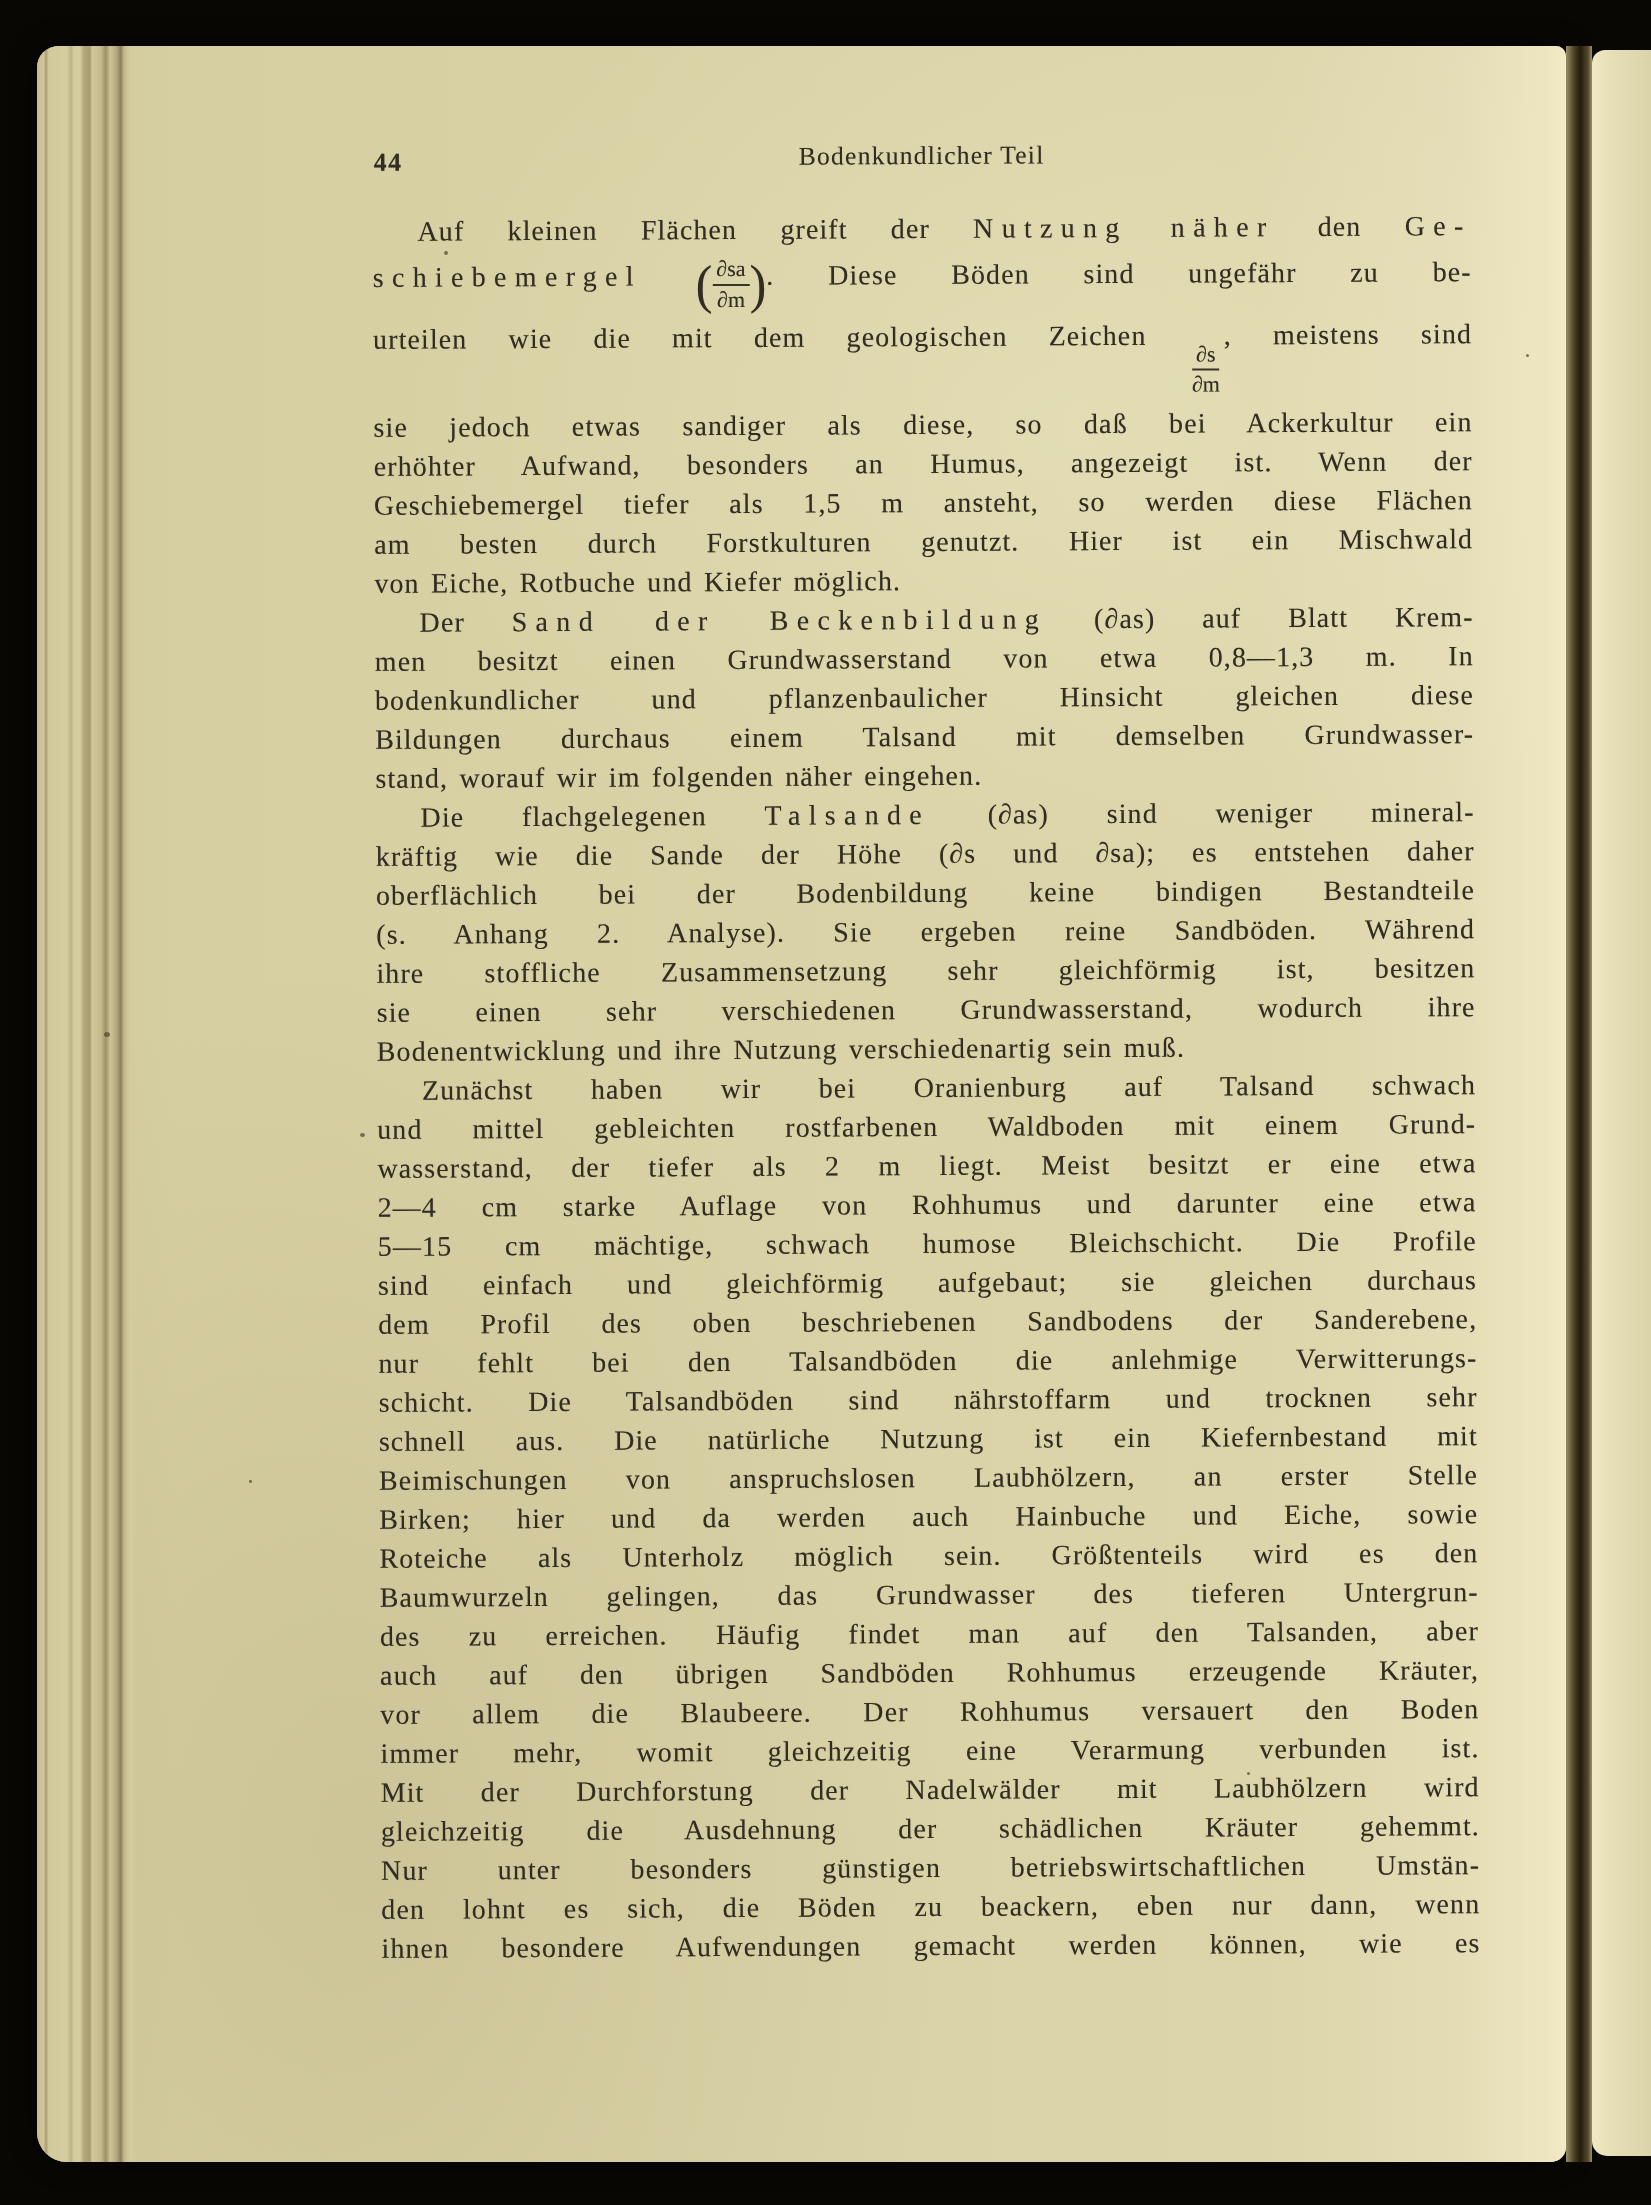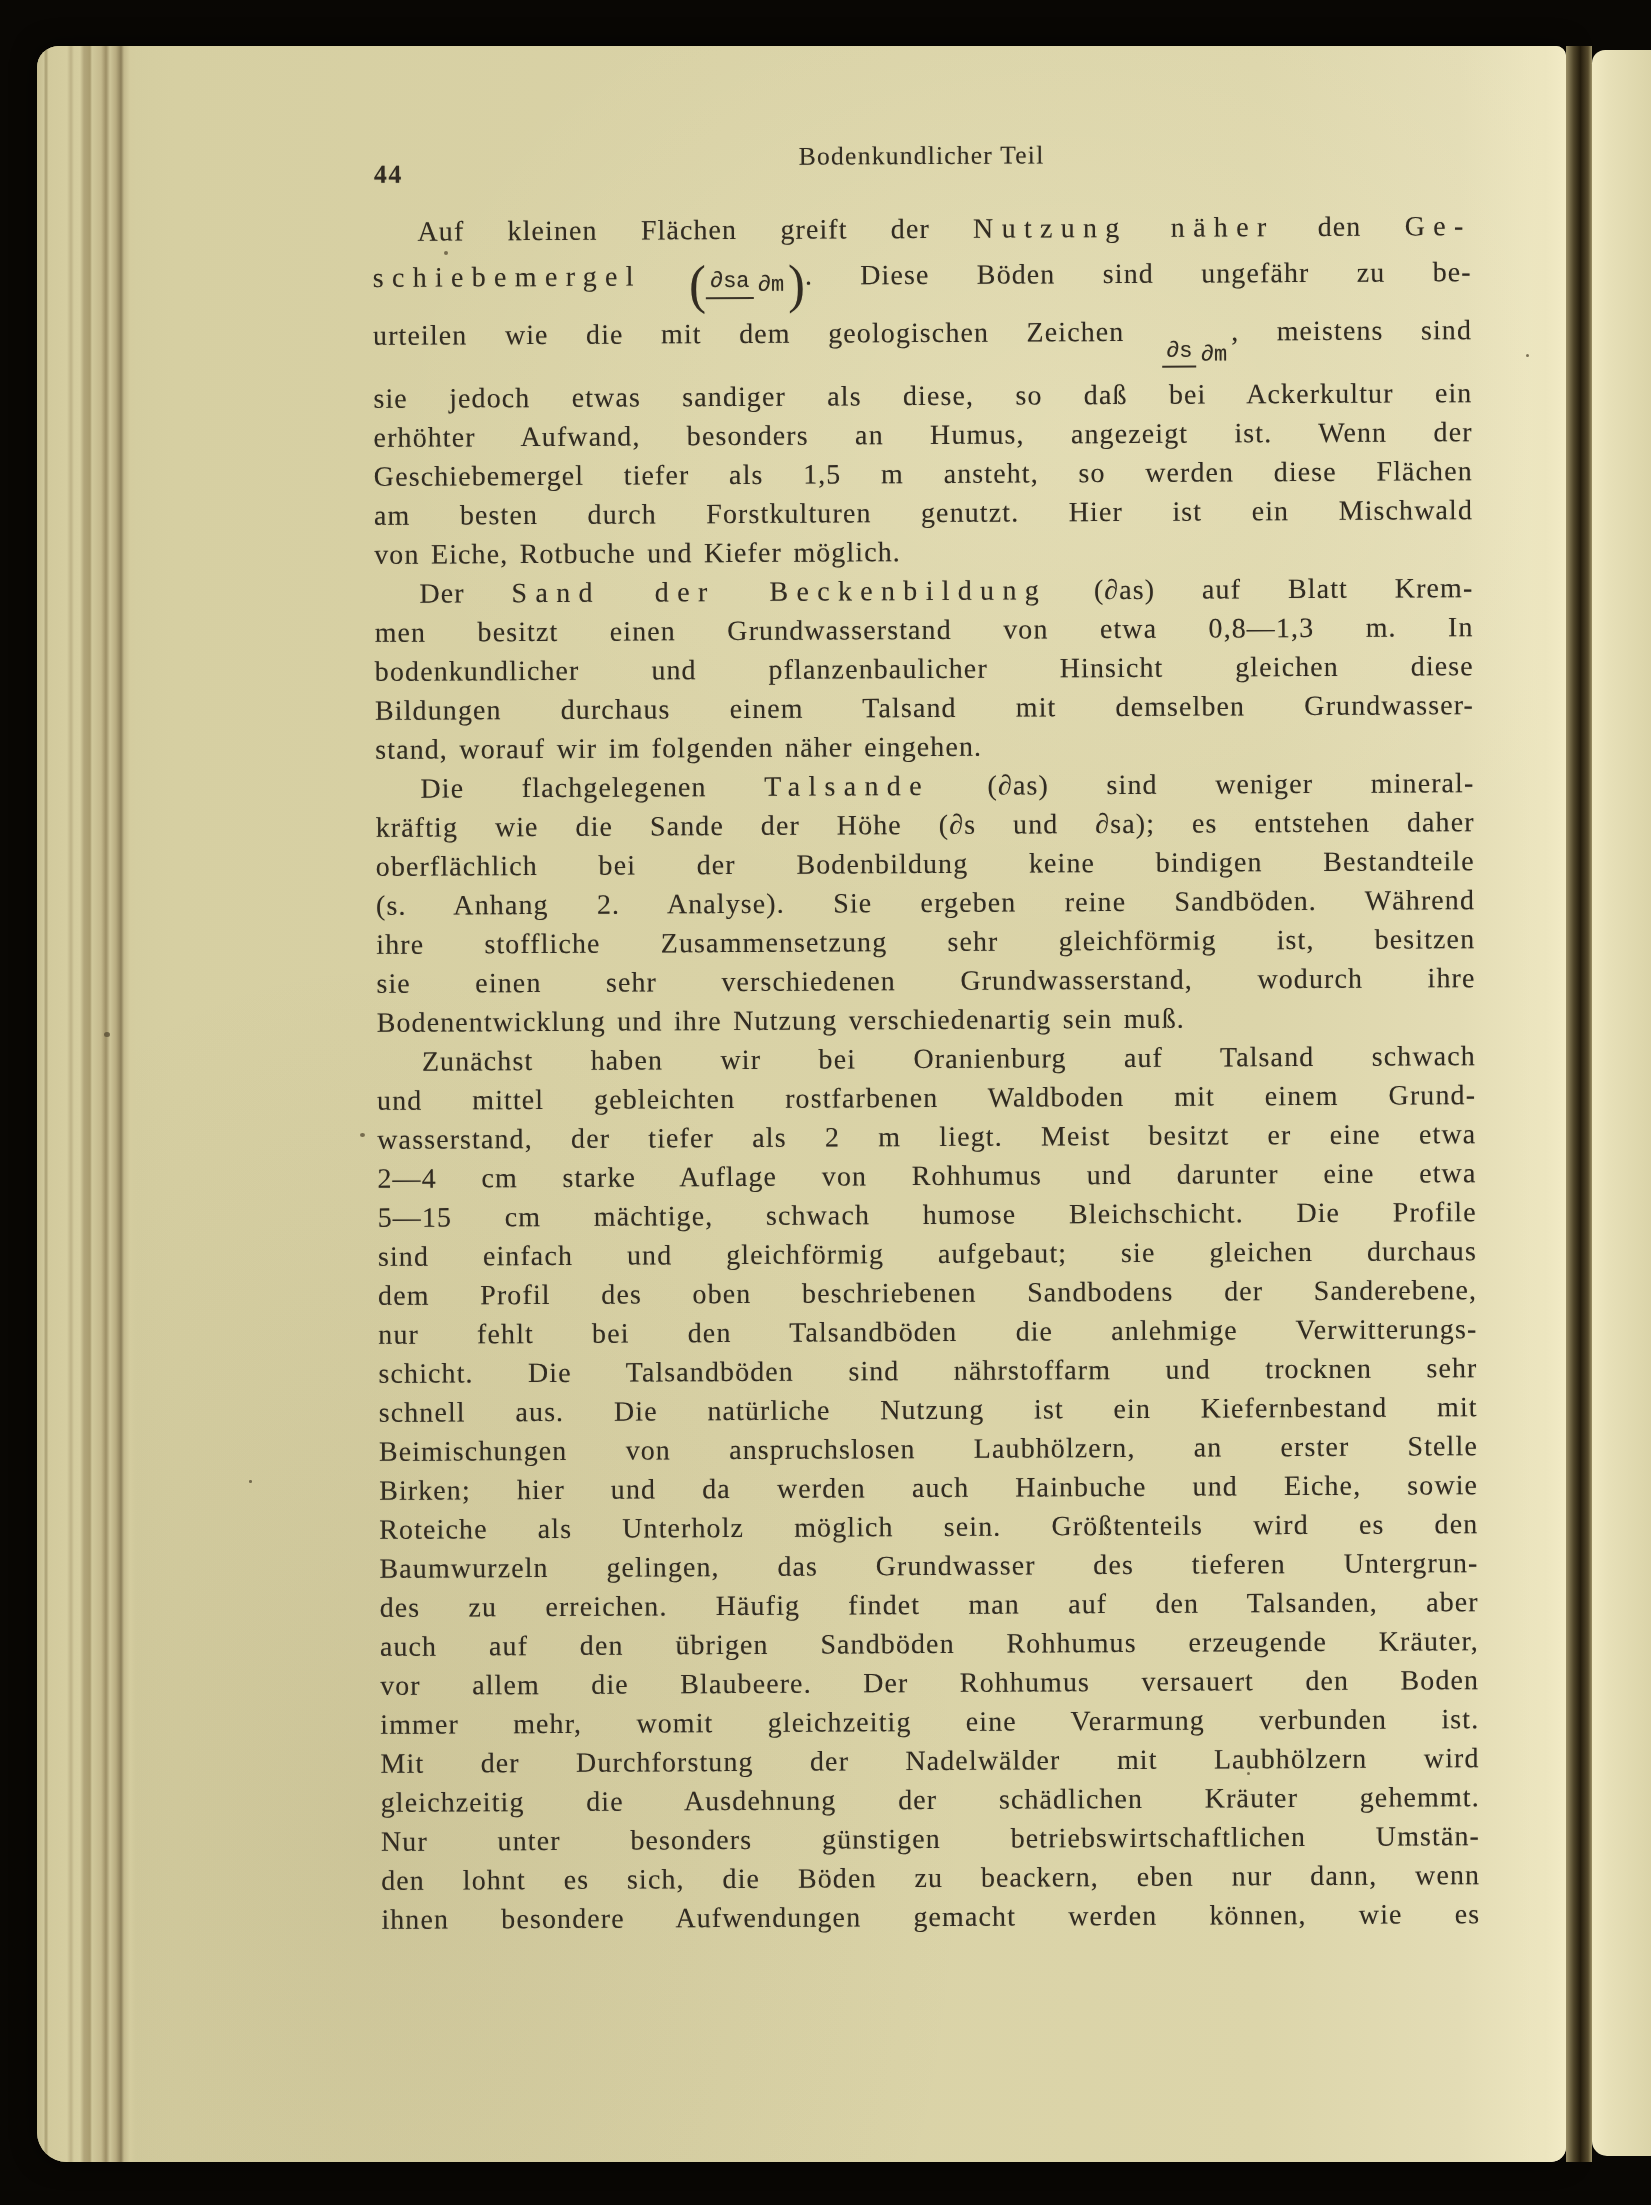--- a/index.html
+++ b/index.html
@@ -43,30 +43,30 @@
     background:linear-gradient(90deg,#f0e9c3 0,#e7e0b8 28%,#e0d9af 70%,#dbd4a9 100%);
   }
   
   .text-layer{
     position:absolute;left:372px;top:136px;width:1099px;
     transform:rotate(-0.3deg);transform-origin:50% 0;
     color:#322c22;
     text-shadow:0 0 0.8px rgba(50,44,34,.35);
   }
   .header-row{position:relative;height:40px;font-size:25.6px;line-height:40px;}
-  .page-number{position:absolute;left:1.7px;top:16px;letter-spacing:1.7px;font-weight:bold;}
+  .page-number{position:absolute;left:1.7px;top:4px;letter-spacing:1.7px;font-weight:bold;}
   .header-title{position:absolute;left:0;right:0;text-align:center;letter-spacing:1.2px;}
   .body-lines{margin-top:33px;font-size:28px;line-height:39px;letter-spacing:1.1px;word-spacing:3.3px;}
   .tline{text-align:justify;text-align-last:justify;}
   .tline.end{text-align-last:left;}
   .tline.indent{text-indent:45px;}
   .tline.tall{margin:6.6px 0;}
   .sperr{letter-spacing:8.3px;}
   .frac{display:inline-flex;align-items:center;vertical-align:-16.5px;letter-spacing:0;word-spacing:0;}
-  .fcol{display:inline-flex;flex-direction:row;align-items:center;line-height:1;font-size:22px;font-family:Liberation Mono, monospace;}
+  .fcol{display:inline-flex;flex-direction:column;align-items:center;line-height:1;font-size:22px;}
   .fnum{padding:0.8px 4.1px 3.3px;border-bottom:2.1px solid #3a3328;}
   .fden{padding:3.3px 4.1px 0.8px;}
   .paren{font-size:50px;line-height:0.9;font-weight:400;transform:scaleY(1.08);}
   
   .speck{position:absolute;border-radius:50%;background:#554b33;opacity:.75;}
 </style>
 </head>
 <body>
 
 <div class="book-page">

